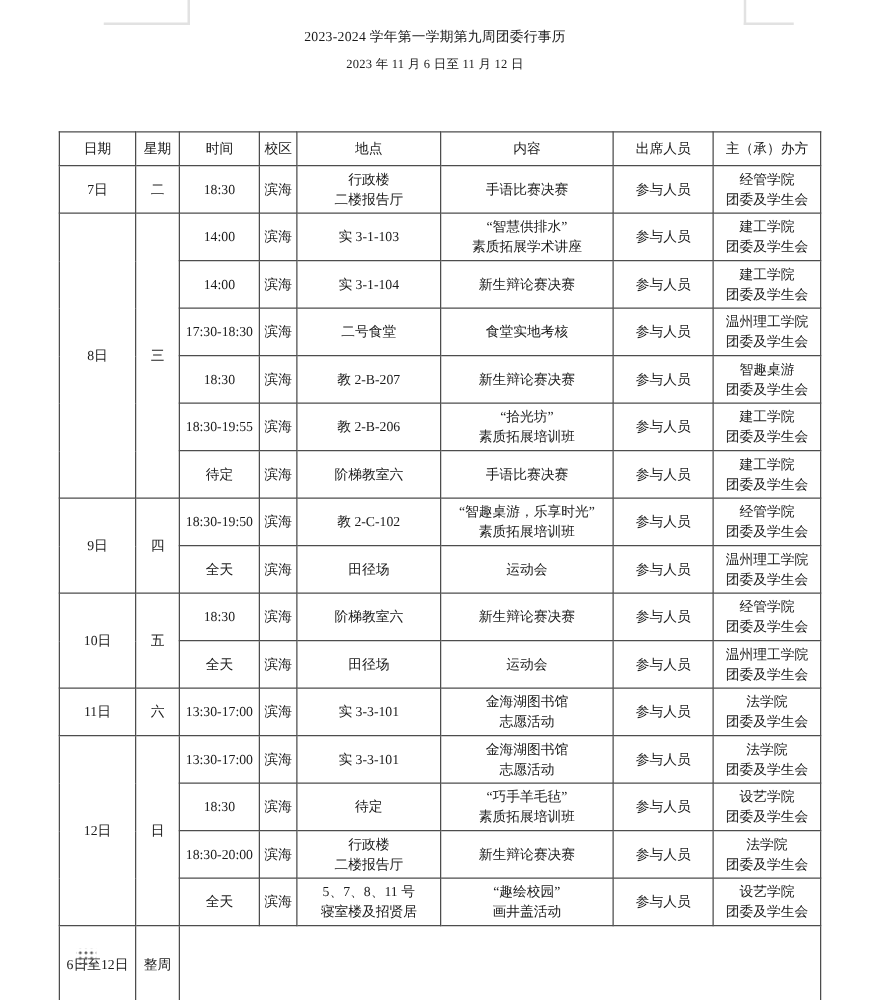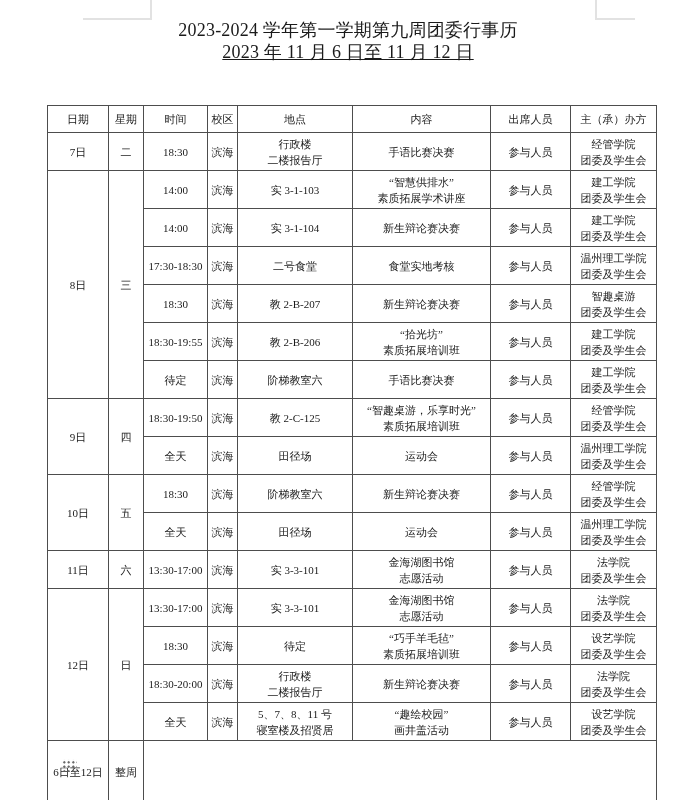--- a/index.html
+++ b/index.html
@@ -8,22 +8,22 @@
 
   .page { position:absolute; inset:0; background:#ffffff; }
 
   
   .mark-tl { position:absolute; left:83px; top:0; width:69px; height:20px;
              border-right:2px solid #e2e2e2; border-bottom:2px solid #e2e2e2; }
   .mark-tr { position:absolute; left:595px; top:0; width:40px; height:20px;
              border-left:2px solid #e2e2e2; border-bottom:2px solid #e2e2e2; }
 
   .doc-head { position:absolute; top:19px; left:0; width:100%; text-align:center; }
-  .doc-title { font-size:18px; line-height:22px; letter-spacing:0.2px; }
-  .doc-subtitle { font-size:18px; line-height:22px; letter-spacing:0.2px;text-decoration:underline; }
+  .doc-title { font-size:11px; line-height:22px; letter-spacing:0.2px; }
+  .doc-subtitle { font-size:10px; line-height:22px; letter-spacing:0.2px; }
 
   table.sched { position:absolute; left:47px; top:73px; width:609px;
                 border-collapse:collapse; table-layout:fixed;margin-top:32px; }
   .sched th, .sched td { border:1px solid #4d4d4d; text-align:center; vertical-align:middle;
                          font-size:11px; line-height:16px; font-weight:normal;
                          padding:1px 2px; overflow:hidden; }
   .sched thead tr { height:27px; }
   .sched tbody tr { height:38px; }
   .sched tr.footer-row { height:63px; }
   .ln { display:block; }
@@ -180,21 +180,21 @@
             <span class="ln">建工学院</span>
             <span class="ln">团委及学生会</span>
           </td>
       </tr>
       <tr>
         <td rowspan="2">9日</td>
         <td rowspan="2">四</td>
         <td>18:30-19:50</td>
         <td>滨海</td>
         <td>
-            <span class="ln">教 2-C-125</span>
+            <span class="ln">教 2-C-102</span>
           </td>
         <td>
             <span class="ln">“智趣桌游，乐享时光”</span>
             <span class="ln">素质拓展培训班</span>
           </td>
         <td>参与人员</td>
         <td>
             <span class="ln">经管学院</span>
             <span class="ln">团委及学生会</span>
           </td>

